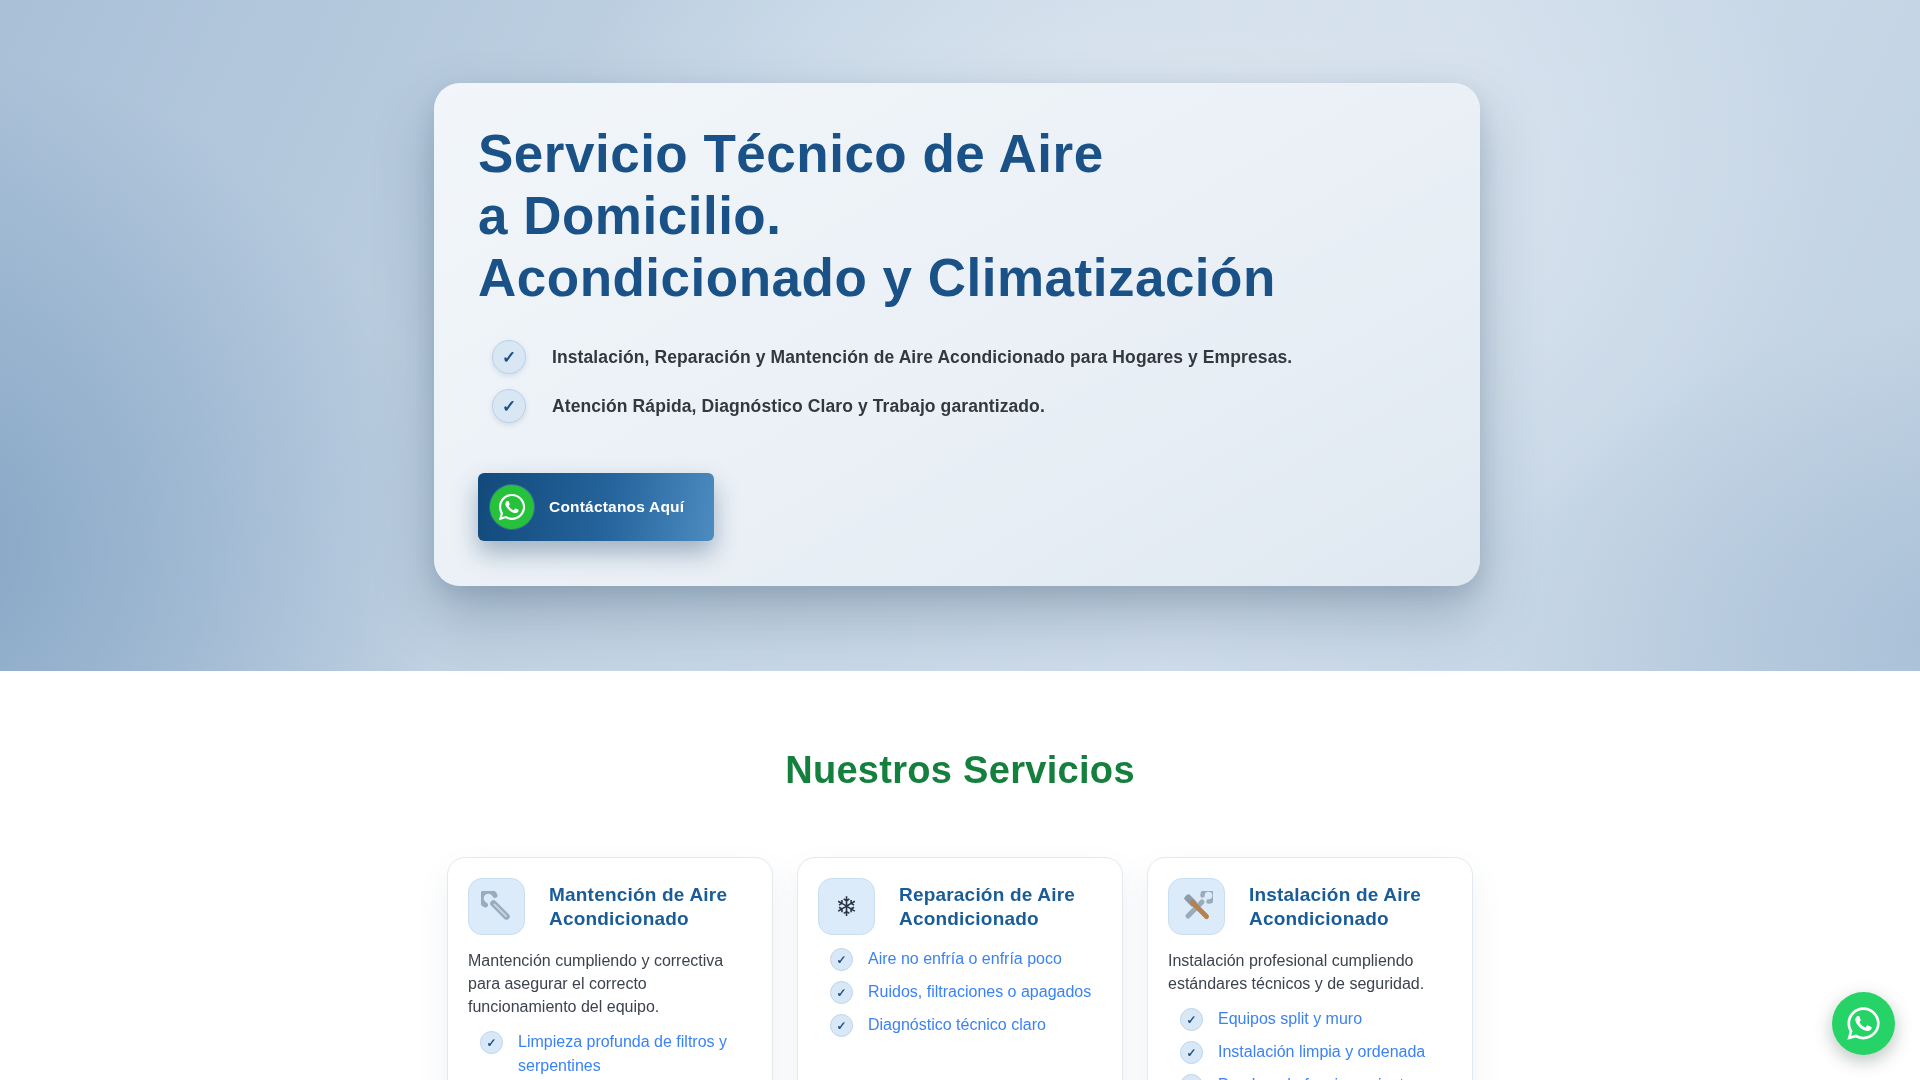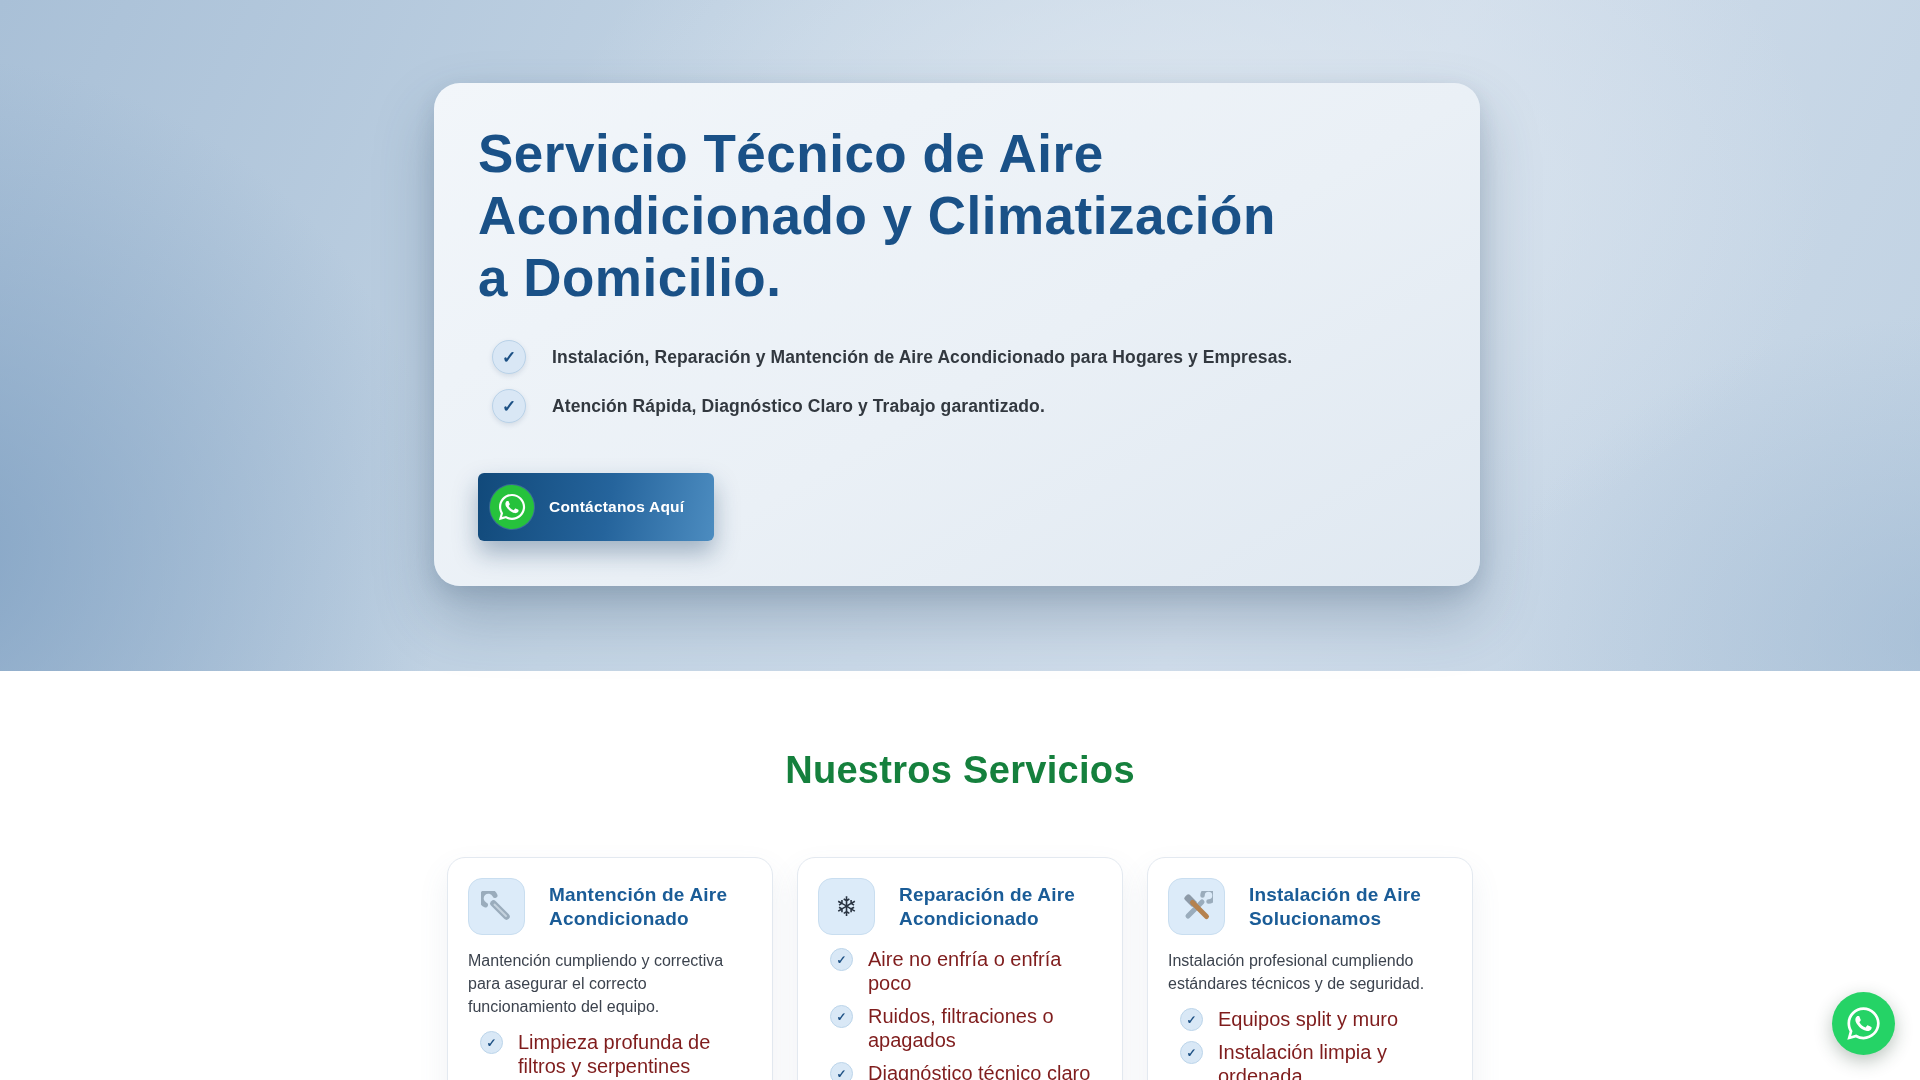--- a/index.html
+++ b/index.html
@@ -74,41 +74,41 @@
   .card-title { font-size:19px; line-height:24px; font-weight:700; color:#1a5c97; letter-spacing:.2px; }
   .card-desc { margin-top:14px; font-size:16px; line-height:23px; color:#3c434e; }
   .card-items { margin-top:12px; padding-left:12px; display:flex; flex-direction:column; gap:9px; }
   .item { display:flex; align-items:flex-start; gap:15px; }
   .item-check {
     width:23px; height:23px; flex:0 0 23px; border-radius:50%; margin-top:1px;
     background:#d9e8f6; border:1px solid #bcd5ea;
     display:flex; align-items:center; justify-content:center;
     color:#1d5185; font-size:12px; font-weight:700;
   }
-  .item-text { font-size:20px; line-height:24px; color:#7f1d1d; }
+  .item-text { font-size:16px; line-height:24px; color:#3b82f6; }
   .snowflake-glyph { font-size:27px; color:#2a3442; font-family:"DejaVu Sans", sans-serif; }
 
   
   .floating-wa {
     position:fixed; right:25px; bottom:25px; width:63px; height:63px;
     border-radius:50%; border:none; cursor:pointer; background:#25d366;
     display:flex; align-items:center; justify-content:center;
     box-shadow:0 6px 18px rgba(30,60,40,.30);
   }
 </style>
 </head>
 <body>
 
 <section class="hero">
   <div class="hero-card">
 
     <h1 class="hero-title">
       <span>Servicio Técnico de Aire</span>
+      <span>a Domicilio.</span>
       <span>Acondicionado y Climatización</span>
-      <span>a Domicilio.</span>
     </h1>
 
     <div class="hero-bullets">
       <div class="bullet">
         <span class="check-circle">✓</span>
         <span class="bullet-text">Instalación, Reparación y Mantención de Aire Acondicionado para Hogares y Empresas.</span>
       </div>
       <div class="bullet">
         <span class="check-circle">✓</span>
         <span class="bullet-text">Atención Rápida, Diagnóstico Claro y Trabajo garantizado.</span>
@@ -178,21 +178,21 @@
     <article class="card">
       <div class="card-header">
         <span class="card-icon">
           <svg viewBox="0 0 32 32" width="32" height="32" aria-hidden="true">
             <path d="M27.5 10.5 A 6 6 0 1 0 21.5 4.5" fill="none" stroke="#9aacbc" stroke-width="4.5" stroke-linecap="round"></path>
             <path d="M21 11 L 7 25" stroke="#9aacbc" stroke-width="5" stroke-linecap="round"></path>
             <rect x="3" y="6" width="13" height="7" rx="2" transform="rotate(45 9.5 9.5)" fill="#8d9aa8"></rect>
             <path d="M11.5 11.5 L 25.5 25.5" stroke="#b5824f" stroke-width="5" stroke-linecap="round"></path>
           </svg>
         </span>
-        <h3 class="card-title">Instalación de Aire Solucionamos</h3>
+        <h3 class="card-title">Instalación de Aire Acondicionado</h3>
       </div>
       <p class="card-desc">Instalación profesional cumpliendo estándares técnicos y de seguridad.</p>
       <div class="card-items">
         <div class="item">
           <span class="item-check">✓</span>
           <span class="item-text">Equipos split y muro</span>
         </div>
         <div class="item">
           <span class="item-check">✓</span>
           <span class="item-text">Instalación limpia y ordenada</span>

